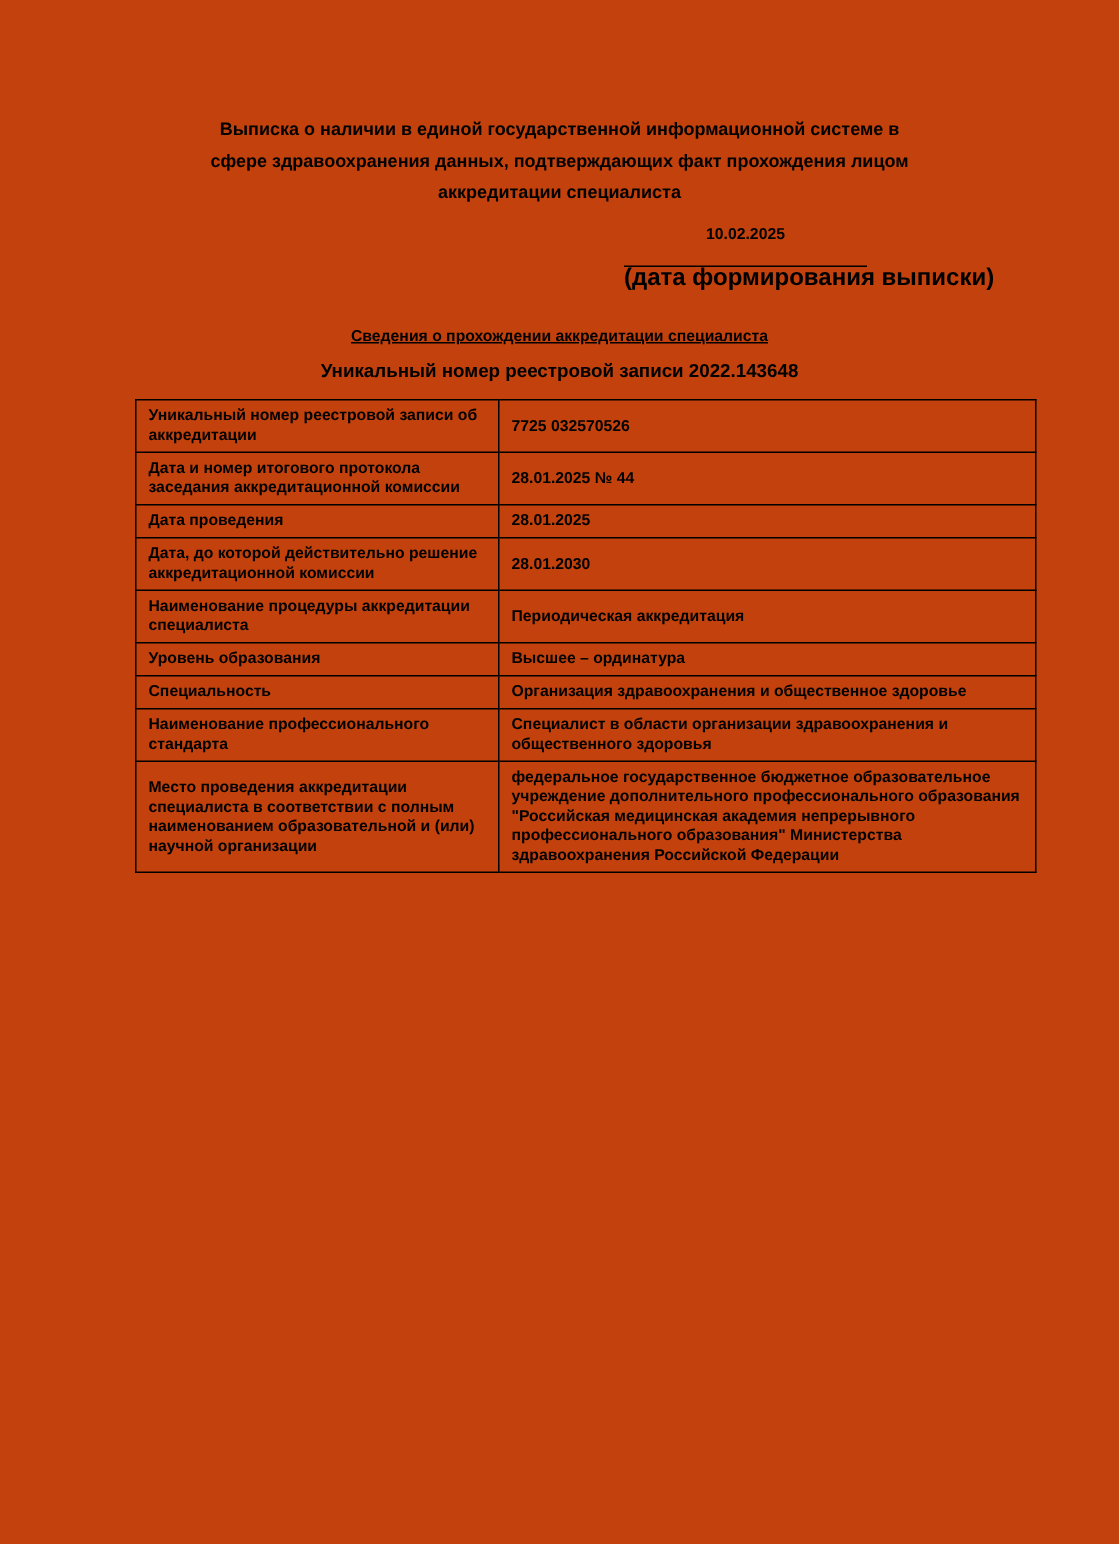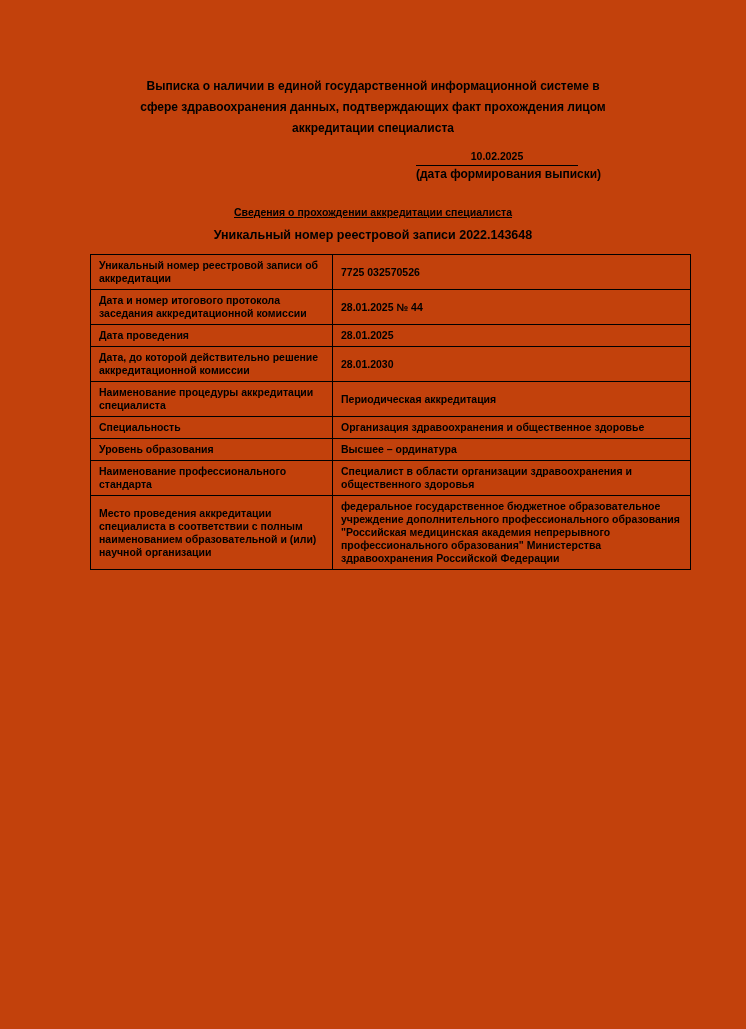--- a/index.html
+++ b/index.html
@@ -29,25 +29,25 @@
   .date-block {
     width: 162px;
     margin: 10px 78px 0 auto;
     text-align: center;
   }
   .date-value {
     display: block;
     font-size: 10.5px;
     line-height: 14px;
     border-bottom: 1.5px solid #000;
-    padding-bottom: 2px;
+    padding-bottom: 14px;
   }
   .date-caption {
     display: block;
-    font-size: 12px;
+    font-size: 16px;
     line-height: 14px;
     padding-top: 1px;
     white-space: nowrap;
   }
   .intro-paragraph {
     margin: 18px auto 0 auto;
     max-width: 566px;
     text-align: center;
     font-size: 10px;
     line-height: 17px;
@@ -116,26 +116,26 @@
         </tr>
         <tr>
           <td class="label-cell">Дата, до которой действительно решение аккредитационной комиссии</td>
           <td class="value-cell">28.01.2030</td>
         </tr>
         <tr>
           <td class="label-cell">Наименование процедуры аккредитации специалиста</td>
           <td class="value-cell">Периодическая аккредитация</td>
         </tr>
         <tr>
+          <td class="label-cell">Уровень образования</td>
+          <td class="value-cell">Высшее – ординатура</td>
+        </tr>
+        <tr>
           <td class="label-cell">Специальность</td>
           <td class="value-cell">Организация здравоохранения и общественное здоровье</td>
-        </tr>
-        <tr>
-          <td class="label-cell">Уровень образования</td>
-          <td class="value-cell">Высшее – ординатура</td>
         </tr>
         <tr>
           <td class="label-cell">Наименование профессионального стандарта</td>
           <td class="value-cell">Специалист в области организации здравоохранения и общественного здоровья</td>
         </tr>
         <tr>
           <td class="label-cell">Место проведения аккредитации специалиста в соответствии с полным наименованием образовательной и (или) научной организации</td>
           <td class="value-cell">федеральное государственное бюджетное образовательное учреждение дополнительного профессионального образования "Российская медицинская академия непрерывного профессионального образования" Министерства здравоохранения Российской Федерации</td>
         </tr>
       </tbody>

